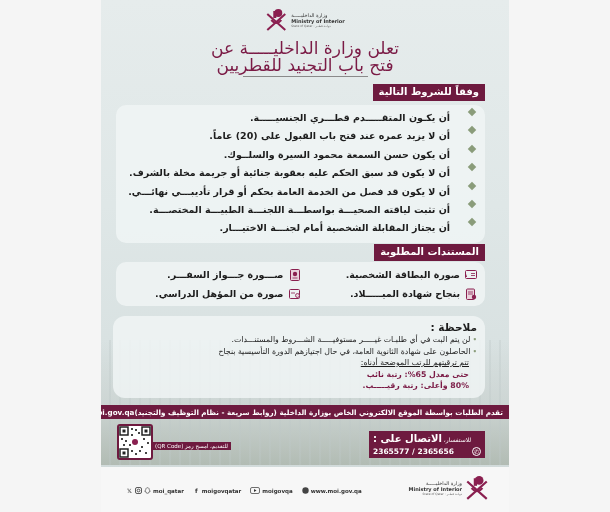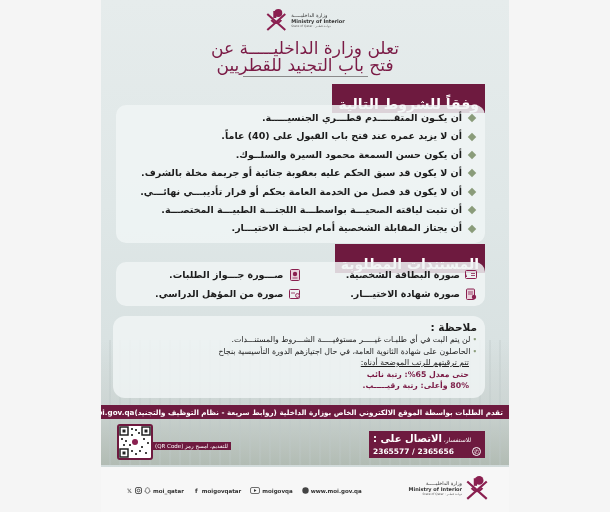--- a/index.html
+++ b/index.html
@@ -37,33 +37,33 @@
   }
   .title-underline {
     width: 125px; height: 1px; background: #8a8a8a;
     margin: 2px auto 0;
   }
   .section-tag {
     position: absolute;
     right: 24px;
     background: #6e1a3f;
     color: #fff;
-    font-size: 14px; font-weight: bold;
-    padding: 14px 6px 3px;
+    font-size: 10px; font-weight: bold;
+    padding: 2px 6px 3px;
     line-height: 12px;
   }
   .conditions-card {
     position: absolute; top: 105px; right: 24px; left: 15px;
     height: 138px;
     background: rgba(240,244,244,0.85);
     border-radius: 10px;
     padding: 4px 10px 0 4px;
   }
   .cond-item {
-    display: flex; align-items: center; gap: 4px;
+    display: flex; gap: 16px;
     font-size: 9.5px; font-weight: bold; color: #1c1c1c;
     line-height: 18.4px;
     white-space: nowrap;
   }
   .diamond {
     width: 6px; height: 6px; background: #8a9c7a;
     transform: rotate(45deg); flex-shrink: 0;
     margin-left: 3px;
   }
   .docs-card {
@@ -201,21 +201,21 @@
   </div>
 
   <div class="section-tag" style="top:84px;">وفقاً للشروط التالية</div>
   <div class="conditions-card">
     <div class="cond-item">
         <span class="diamond"></span>
         <span>أن يكـون المتقـــــدم قطـــري الجنسيـــــة.</span>
       </div>
     <div class="cond-item">
         <span class="diamond"></span>
-        <span>أن لا يزيد عمره عند فتح باب القبول على (40) عاماً.</span>
+        <span>أن لا يزيد عمره عند فتح باب القبول على (20) عاماً.</span>
       </div>
     <div class="cond-item">
         <span class="diamond"></span>
         <span>أن يكون حسن السمعة محمود السيرة والسلــوك.</span>
       </div>
     <div class="cond-item">
         <span class="diamond"></span>
         <span>أن لا يكون قد سبق الحكم عليه بعقوبة جنائية أو جريمة مخلة بالشرف.</span>
       </div>
     <div class="cond-item">
@@ -246,32 +246,32 @@
       <span>صورة البطاقة الشخصية.</span>
     </div>
     <div class="doc-item">
       <span class="doc-icon">
         <svg width="10" height="12" viewBox="0 0 10 12">
             <rect x="0.5" y="0.5" width="9" height="11" rx="1" fill="#e9d3dc" stroke="#8a2050"></rect>
             <circle cx="5" cy="5" r="2.2" fill="#8a2050"></circle>
             <line x1="2.5" y1="9" x2="7.5" y2="9" stroke="#8a2050" stroke-width="0.8"></line>
           </svg>
       </span>
-      <span>صـــورة جـــواز الطلبات.</span>
+      <span>صـــورة جـــواز السفـــر.</span>
     </div>
     <div class="doc-item">
       <span class="doc-icon">
         <svg width="11" height="12" viewBox="0 0 11 12">
             <rect x="0.5" y="1" width="8" height="10.5" rx="1" fill="#e9d3dc" stroke="#8a2050"></rect>
             <line x1="2" y1="4" x2="7" y2="4" stroke="#8a2050" stroke-width="0.8"></line>
             <line x1="2" y1="6" x2="7" y2="6" stroke="#8a2050" stroke-width="0.8"></line>
             <circle cx="8" cy="9" r="2.2" fill="#8a2050"></circle>
           </svg>
       </span>
-      <span>صورة شهادة الاختيـــار.</span>
+      <span>بنجاح شهادة الميـــــلاد.</span>
     </div>
     <div class="doc-item">
       <span class="doc-icon">
         <svg width="12" height="12" viewBox="0 0 12 12">
             <rect x="0.5" y="1.5" width="10" height="9" rx="1" fill="none" stroke="#8a2050"></rect>
             <line x1="2" y1="5" x2="6" y2="5" stroke="#8a2050" stroke-width="0.8"></line>
             <circle cx="8.5" cy="7.5" r="2" fill="#e9d3dc" stroke="#8a2050" stroke-width="0.8"></circle>
           </svg>
       </span>
       <span>صورة من المؤهل الدراسي.</span>

